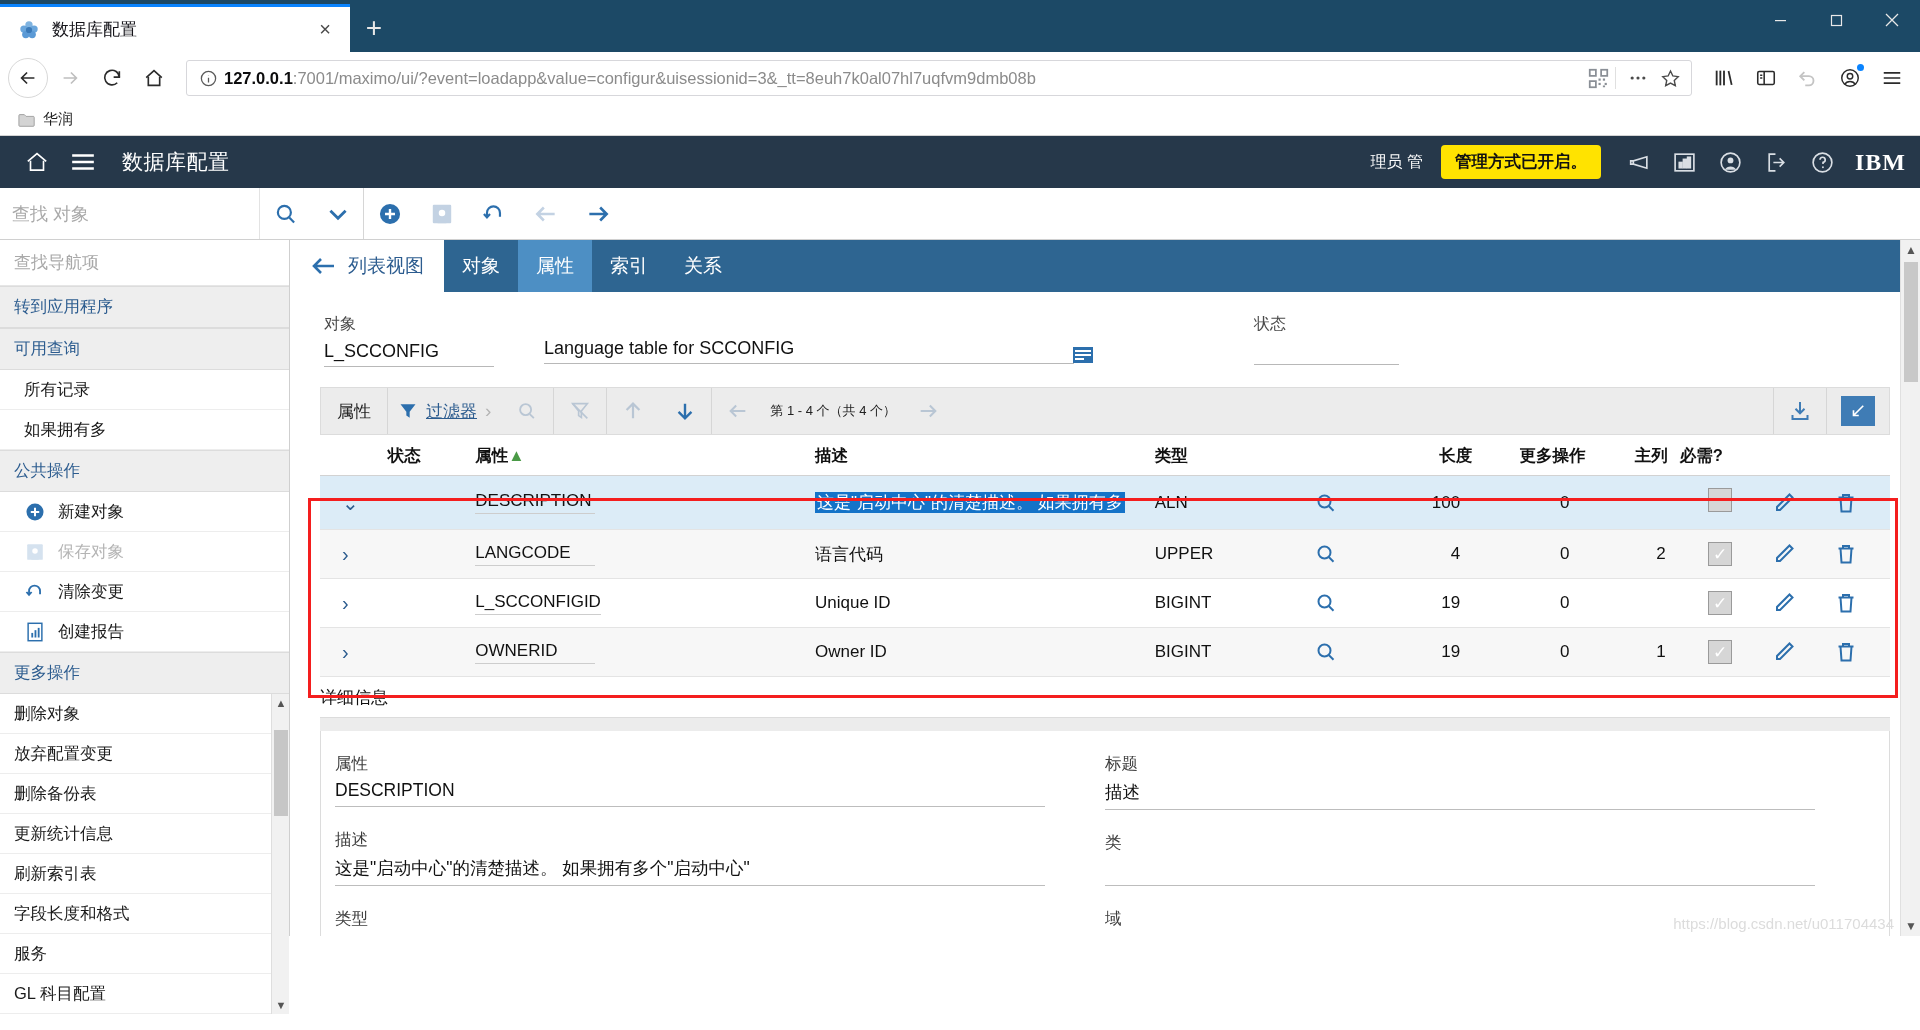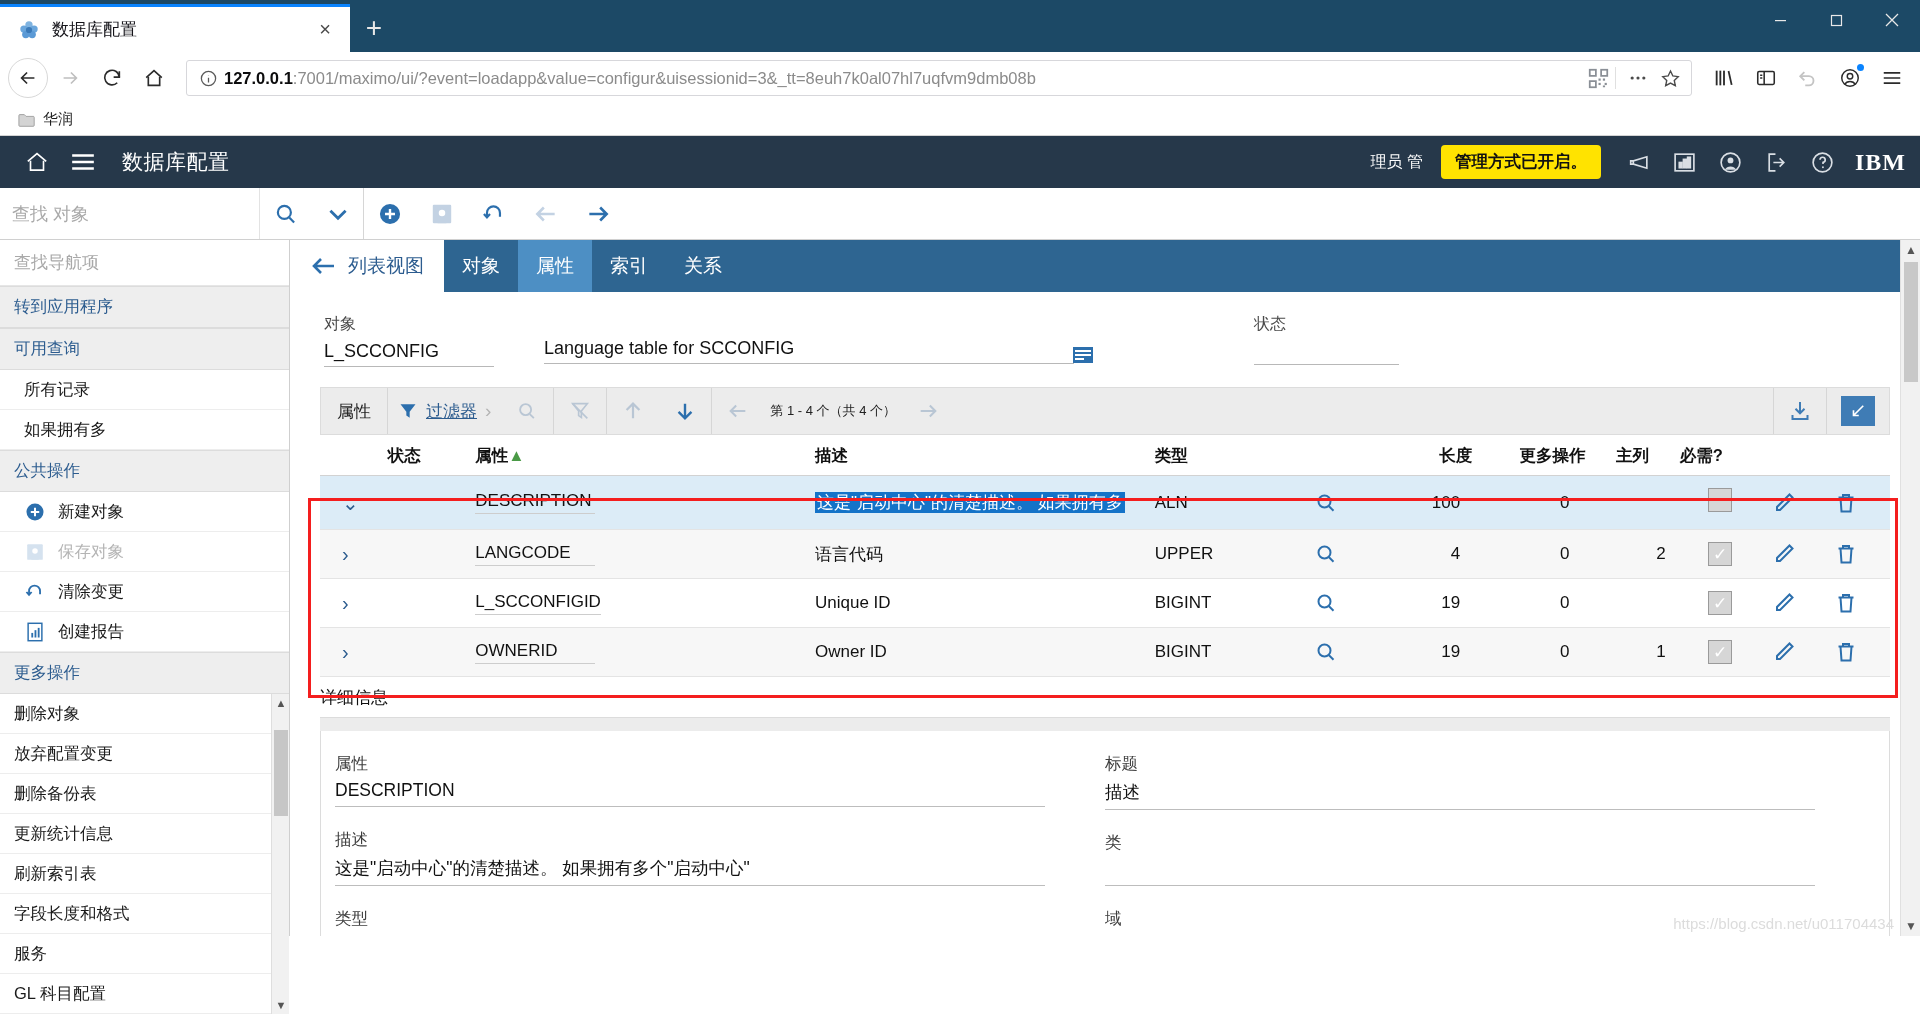--- a/index.html
+++ b/index.html
@@ -677,21 +677,21 @@
         <thead>
             <tr>
           <th style="width:60px;"></th>
           <th style="width:85px;">状态</th>
           <th style="width:330px;"><span>属性</span><span style="color:#4a9a46;">▲</span></th>
           <th style="width:330px;">描述</th>
           <th style="width:155px;">类型</th>
           <th style="width:70px;"></th>
           <th style="width:95px;text-align:right;">长度</th>
           <th style="width:110px;text-align:right;">更多操作</th>
-          <th style="width:80px;text-align:center;">主列</th>
+          <th style="width:80px;text-align:right;">主列</th>
           <th style="width:90px;">必需?</th>
           <th style="width:60px;"></th>
           <th style="width:60px;"></th>
         </tr>
           </thead>
         <tbody id="table-body">
             <tr class="row-selected">
               <td style="padding-left:22px;"><span class="chev">⌄</span></td>
               <td>&nbsp;</td>
               <td><span class="cell-underline">DESCRIPTION</span></td>

